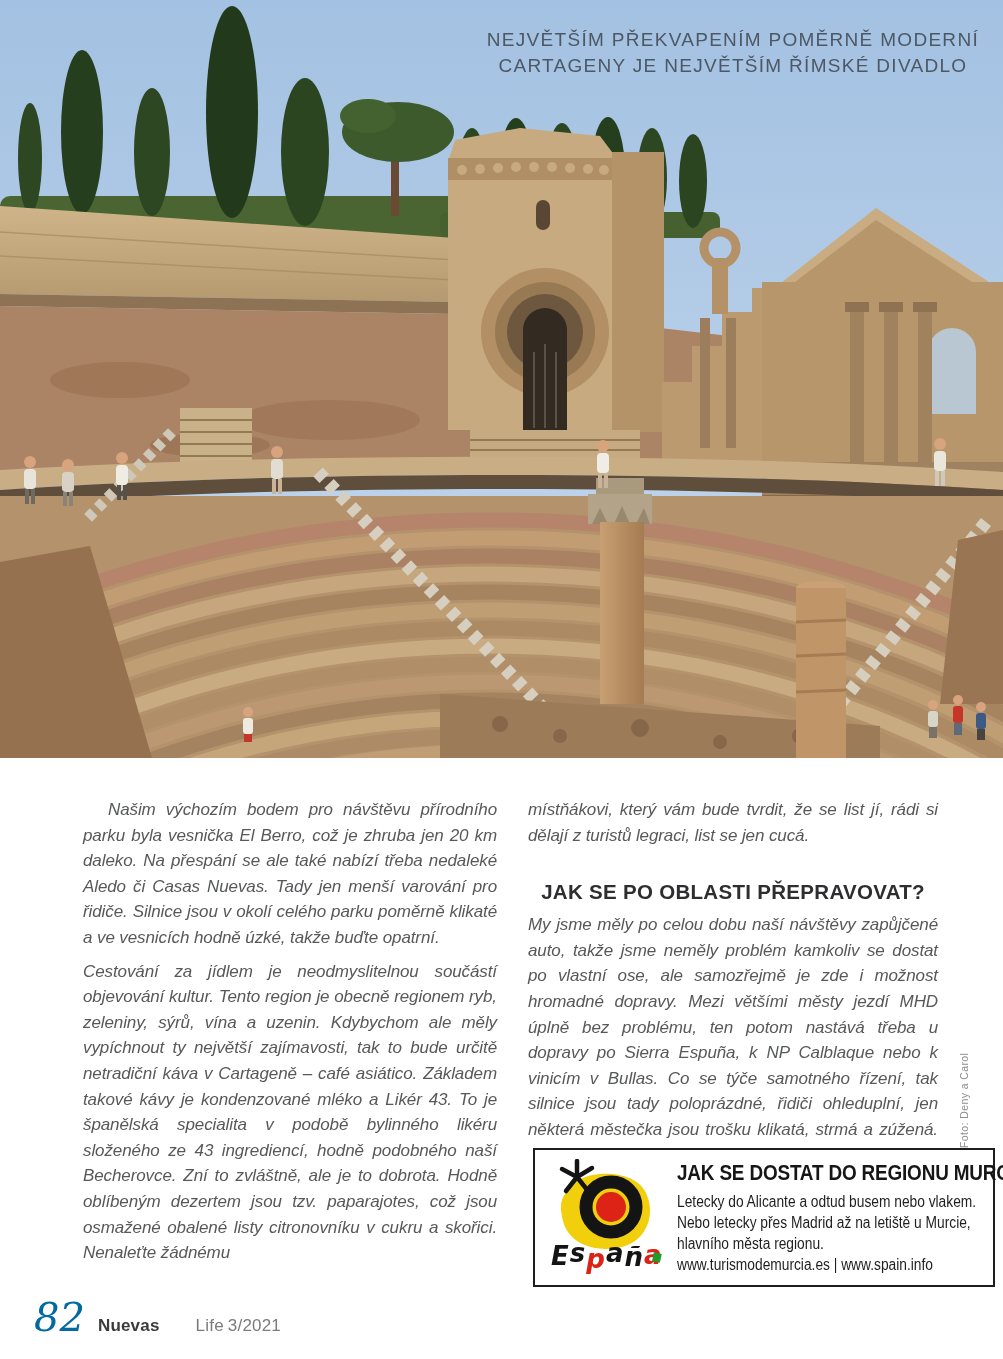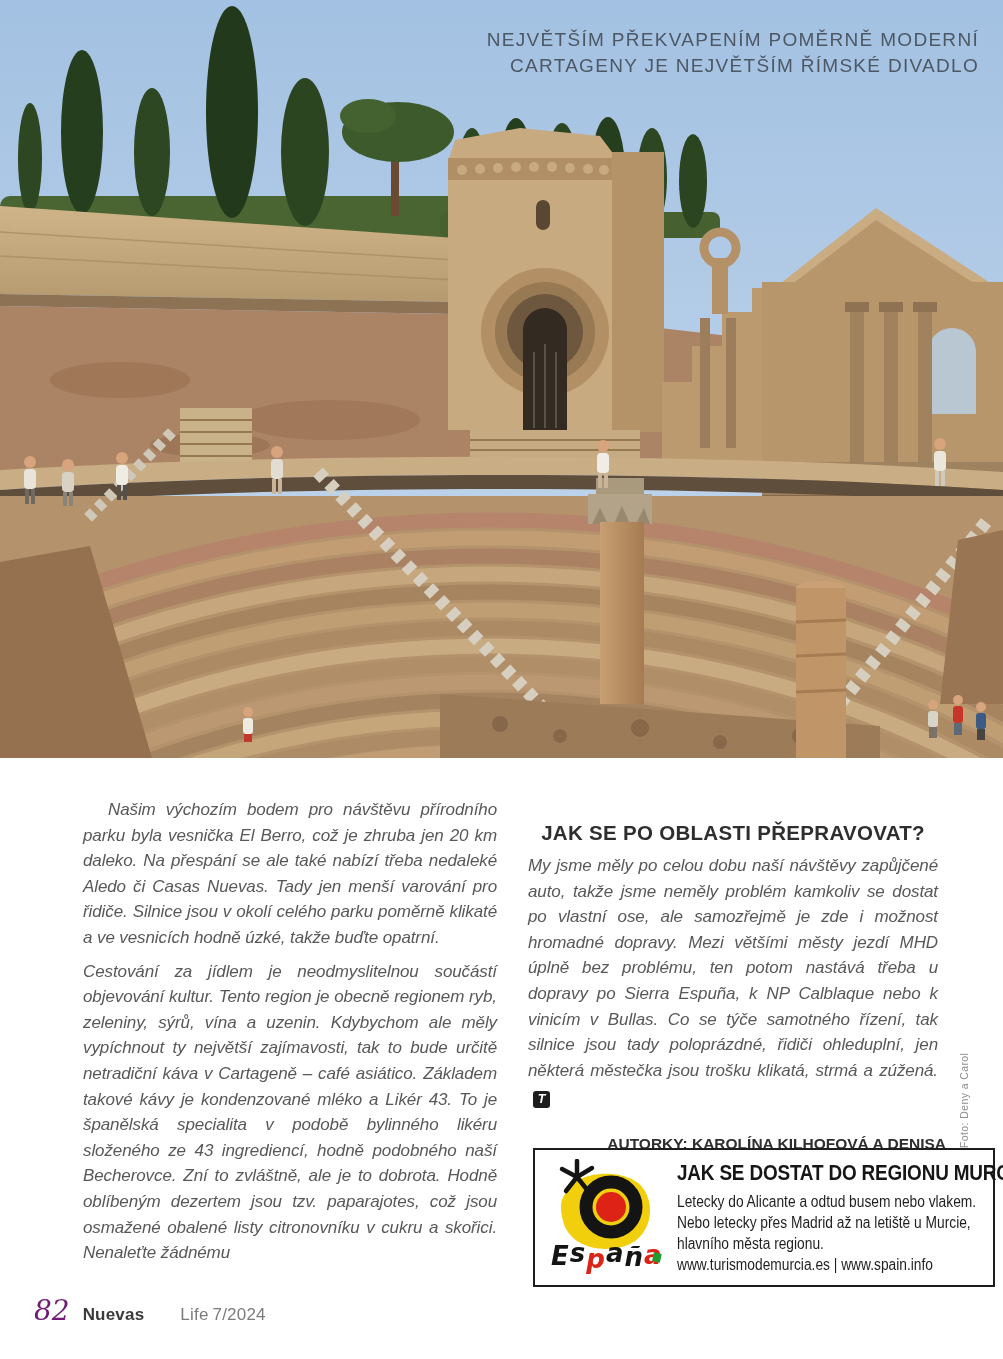--- a/index.html
+++ b/index.html
@@ -7,21 +7,21 @@
     width:1003px;height:1359px;position:relative;overflow:hidden;
     background:#ffffff;
     font-family:"Liberation Sans", sans-serif;
   }
   .page{position:absolute;inset:0;}
 
   
   .hero{position:absolute;left:0;top:0;width:1003px;height:758px;overflow:hidden;}
   .hero svg{display:block;width:100%;height:100%;}
   .photo-headline{
-    position:absolute;top:27px;right:24px;text-align:right;
+    position:absolute;top:27px;right:24px;text-align:center;
     font-size:19px;line-height:26px;letter-spacing:1.3px;
     color:#4d5864;font-weight:400;
   }
 
   
   .col{position:absolute;top:789px;}
   .col-left{left:75px;width:430px;}
   .col-right{left:520px;width:426px;}
   .body-text{
     margin:8px;font-size:17px;line-height:25.6px;color:#57585a;
@@ -54,21 +54,21 @@
   .info-title{font-size:22px;font-weight:bold;color:#161616;letter-spacing:-0.2px;margin:0 0 5px 0;white-space:nowrap;}
   .info-line{font-size:16px;line-height:21px;color:#1f1f1f;margin:0;white-space:nowrap;}
 
   
   .photo-credit{
     position:absolute;left:958px;top:1028px;height:120px;
     writing-mode:vertical-rl;transform:rotate(180deg);
     font-size:10.5px;color:#8e8e90;letter-spacing:0.4px;
   }
   .footer{position:absolute;left:34px;top:1294px;display:flex;align-items:baseline;gap:13px;}
-  .page-num{font-family:"DejaVu Serif", serif;font-style:italic;font-size:28px;color:#701a75;}
+  .page-num{font-family:"DejaVu Serif", serif;font-style:italic;font-size:40px;color:#0369a1;}
   .mag{font-size:17px;letter-spacing:0.2px;}
   .mag-bold{font-weight:bold;color:#3b3b3d;}
   .mag-light{color:#7b7b7d;margin-left:36px;}
   .issue{color:#7b7b7d;font-size:17px;margin-left:4px;}
 </style>
 </head>
 <body>
 
 <div class="page">
 
@@ -300,20 +300,21 @@
       <div>CARTAGENY JE NEJVĚTŠÍM ŘÍMSKÉ DIVADLO</div>
     </div>
   </div>
 
   <div class="col col-left">
     <p class="body-text indent">Našim výchozím bodem pro návštěvu přírodního parku byla vesnička El Berro, což je zhruba jen 20 km daleko. Na přespání se ale také nabízí třeba nedaleké Aledo či Casas Nuevas. Tady jen menší varování pro řidiče. Silnice jsou v okolí celého parku poměrně klikaté a ve vesnicích hodně úzké, takže buďte opatrní.</p>
     <p class="body-text">Cestování za jídlem je neodmyslitelnou součástí objevování kultur. Tento region je obecně regionem ryb, zeleniny, sýrů, vína a uzenin. Kdybychom ale měly vypíchnout ty největší zajímavosti, tak to bude určitě netradiční káva v Cartageně – café asiático. Základem takové kávy je kondenzované mléko a Likér 43. To je španělská specialita v podobě bylinného likéru složeného ze 43 ingrediencí, hodně podobného naší Becherovce. Zní to zvláštně, ale je to dobrota. Hodně oblíbeným dezertem jsou tzv. paparajotes, což jsou osmažené obalené listy citronovníku v cukru a skořici. Nenaleťte žádnému</p>
   </div>
 
   <div class="col col-right">
+    <p class="body-text">místňákovi, který vám bude tvrdit, že se list jí, rádi si dělají z turistů legraci, list se jen cucá.</p>
     <h2 class="sec-heading">JAK SE PO OBLASTI PŘEPRAVOVAT?</h2>
     <p class="body-text"><span>My jsme měly po celou dobu naší návštěvy zapůjčené auto, takže jsme neměly problém kamkoliv se dostat po vlastní ose, ale samozřejmě je zde i možnost hromadné dopravy. Mezi většími městy jezdí MHD úplně bez problému, ten potom nastává třeba u dopravy po Sierra Espuña, k NP Calblaque nebo k vinicím v Bullas. Co se týče samotného řízení, tak silnice jsou tady poloprázdné, řidiči ohleduplní, jen některá městečka jsou trošku klikatá, strmá a zúžená.</span><span class="endmark">T</span></p>
     <div class="authors">
       <div>AUTORKY: KAROLÍNA KILHOFOVÁ A DENISA ZMEŠKALOVÁ</div>
       <div>šéfredaktorky www.HedvabnaStezka.cz</div>
     </div>
   </div>
 
   <div class="info-box">
     <svg class="info-logo" width="118" height="118" viewBox="0 0 118 118">
@@ -336,16 +337,16 @@
       <p class="info-line">Nebo letecky přes Madrid až na letiště u Murcie,</p>
       <p class="info-line">hlavního města regionu.</p>
       <p class="info-line">www.turismodemurcia.es | www.spain.info</p>
     </div>
   </div>
 
   <div class="photo-credit">Foto: Deny a Carol</div>
 
   <div class="footer">
     <span class="page-num">82</span>
-    <span class="mag"><span class="mag-bold">Nuevas</span><span class="mag-light">Life</span><span class="issue">7/2024</span></span>
+    <span class="mag"><span class="mag-bold">Nuevas</span><span class="mag-light">Life</span><span class="issue">3/2021</span></span>
   </div>
 
 </div>
 
 </body></html>

